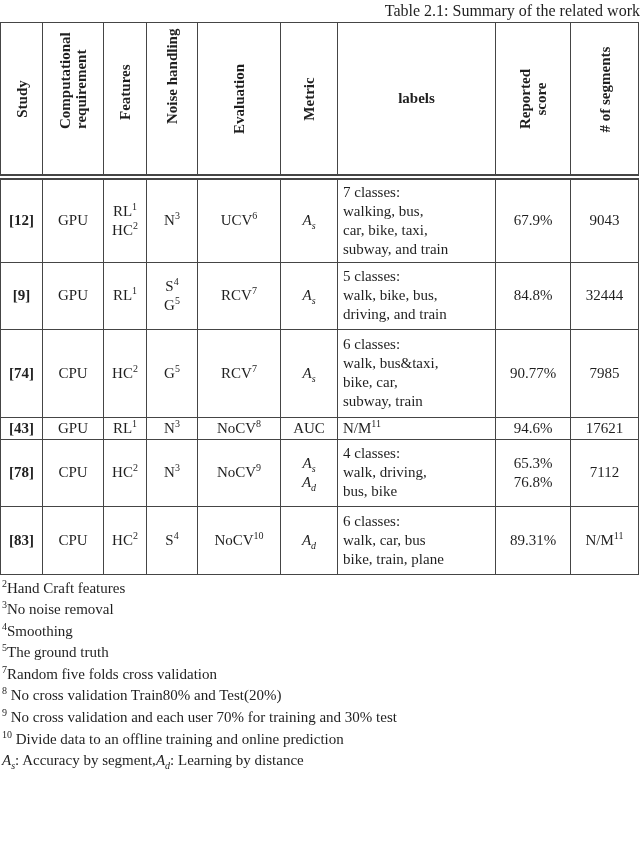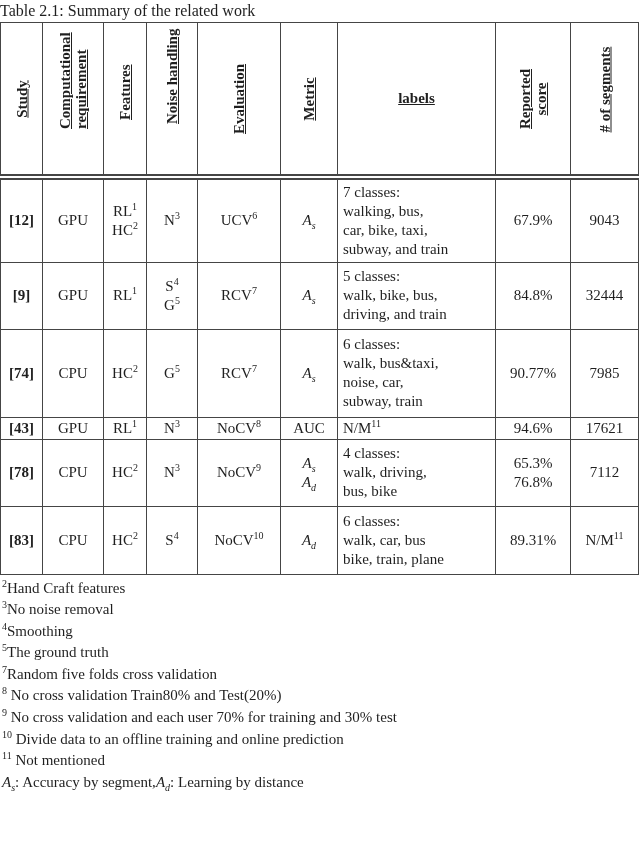--- a/index.html
+++ b/index.html
@@ -7,35 +7,34 @@
     --border:#454545;
     --bg:#ffffff;
   }
   html,body{margin:0;padding:0;}
   body{
     width:640px;height:845px;background:var(--bg);color:var(--text);
     font-family:"Liberation Serif","DejaVu Serif",serif;
     font-size:15px;overflow:hidden;
   }
   .title{
-    text-align:left;font-size:16px;height:22px;line-height:22px;
+    text-align:right;font-size:16px;height:22px;line-height:22px;
   }
   table{
     border-collapse:collapse;table-layout:fixed;width:638px;margin:0;
   }
   th,td{
     border:1px solid var(--border);
     padding:0;text-align:center;vertical-align:middle;
     font-weight:normal;overflow:visible;
   }
   thead th{
     height:151px;
     border-bottom:6px double var(--border);
     font-weight:bold;
-    text-decoration:underline;
   }
   .rot{
     display:block;width:100%;
     transform:rotate(-90deg);
     white-space:pre;text-align:center;line-height:16px;font-size:15px;
   }
   .hplain{font-weight:bold;font-size:15px;}
   td{font-size:15px;line-height:19px;}
   td .line{line-height:19px;}
   .col-study{font-weight:bold;margin-left:47px;}
@@ -186,21 +185,21 @@
           </td>
           <td class="col-evaluation">
             <div class="line"><span>RCV</span><sup>7</sup></div>
           </td>
           <td class="col-metric">
             <div class="line"><i>A</i><sub>s</sub></div>
           </td>
           <td class="col-labels">
             <div class="line"><span>6 classes:</span></div>
             <div class="line"><span>walk, bus&amp;taxi,</span></div>
-            <div class="line"><span>noise, car,</span></div>
+            <div class="line"><span>bike, car,</span></div>
             <div class="line"><span>subway, train</span></div>
           </td>
           <td class="col-score">
             <div class="line"><span>90.77%</span></div>
           </td>
           <td class="col-segments">
             <div class="line"><span>7985</span></div>
           </td>
         </tr>
         <tr class="r3">
@@ -301,16 +300,15 @@
 
   <div class="footnotes" id="footnotes">
       <div class="fn-line"><sup>2</sup>Hand Craft features</div>
       <div class="fn-line"><sup>3</sup>No noise removal</div>
       <div class="fn-line"><sup>4</sup>Smoothing</div>
       <div class="fn-line"><sup>5</sup>The ground truth</div>
       <div class="fn-line"><sup>7</sup>Random five folds cross validation</div>
       <div class="fn-line"><sup>8</sup> No cross validation Train80% and Test(20%)</div>
       <div class="fn-line"><sup>9</sup> No cross validation and each user 70% for training and 30% test</div>
       <div class="fn-line"><sup>10</sup> Divide data to an offline training and online prediction</div>
-      <div class="fn-line"><sup>11</sup> Not mentioned</div>
       <div class="fn-line"><i>A</i><sub>s</sub><span>: Accuracy by segment,</span><i>A</i><sub>d</sub><span>: Learning by distance</span></div>
     </div>
 </div>
 
 </body></html>

